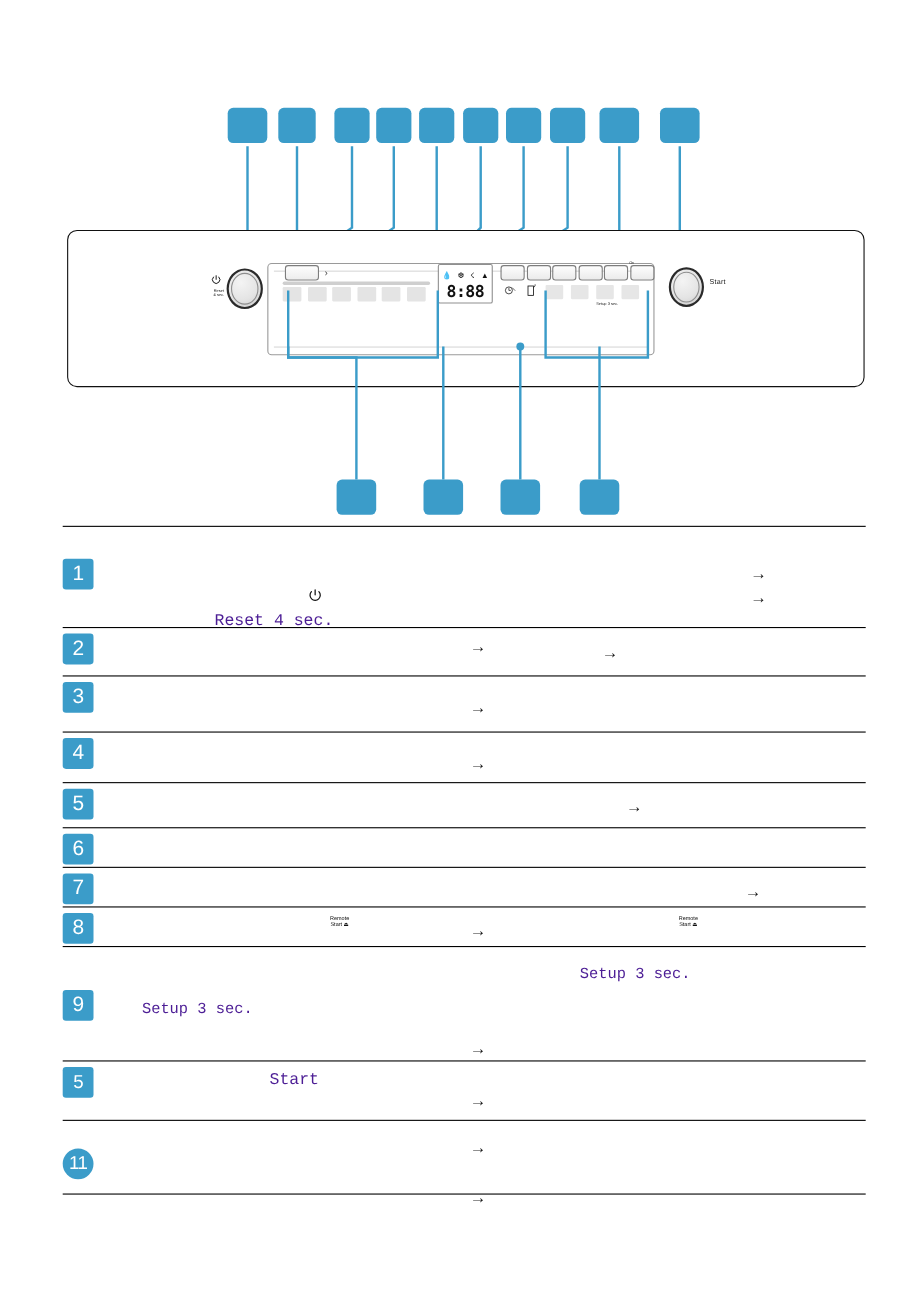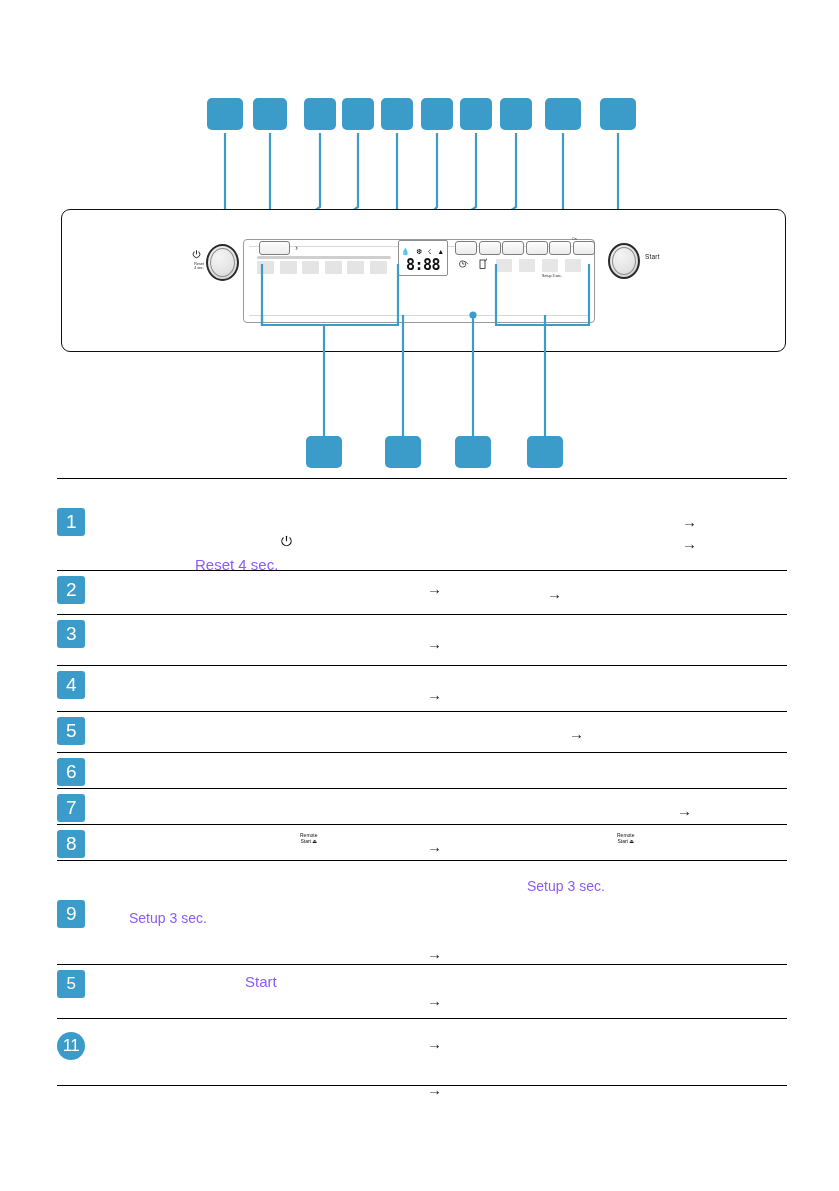--- a/index.html
+++ b/index.html
@@ -174,22 +174,23 @@
     letter-spacing:-0.5px;
   }
   .badge.wide{font-size:17px;}
   .cellarrow{
     position:absolute;
     font-size:15px;color:#1c1c1c;
     line-height:15px;
   }
   .celltext{
     position:absolute;
-    font-size:14px;color:#8b5cf6;
+    font-size:14px;color:#4c1d95;
     white-space:nowrap;
+    font-family:Liberation Mono, monospace;
   }
   .microlabel{
     position:absolute;
     font-size:5px;line-height:6px;
     color:#111;text-align:center;
     white-space:nowrap;
   }
   .powerglyph-row{
     position:absolute;width:15px;height:15px;
   }
@@ -364,18 +365,18 @@
       <div class="cellarrow" style="left: 370px; top: 361px; font-size: 15px;">→</div>
       <div class="microlabel" style="left: 243px; top: 354px;">Remote<br>Start ⏏</div>
       <div class="microlabel" style="left: 560px; top: 354px;">Remote<br>Start ⏏</div>
       <div class="badge" style="left: 0px; top: 422px;">9</div>
       <div class="celltext" style="left: 470px; top: 400px; font-size: 14px;">Setup 3 sec.</div>
       <div class="celltext" style="left: 72px; top: 432px; font-size: 14px;">Setup 3 sec.</div>
       <div class="cellarrow" style="left: 370px; top: 468px; font-size: 15px;">→</div>
       <div class="badge wide" style="left: 0px; top: 492px;">5</div>
       <div class="celltext" style="left: 188px; top: 495px; font-size: 15px;">Start</div>
       <div class="cellarrow" style="left: 370px; top: 515px; font-size: 15px;">→</div>
-      <div class="badge wide" style="left: 0px; top: 554px; border-radius: 14px;">11</div>
+      <div class="badge wide" style="left: 0px; top: 566px; border-radius: 14px;">11</div>
       <div class="cellarrow" style="left: 370px; top: 558px; font-size: 15px;">→</div>
       <div class="cellarrow" style="left: 370px; top: 604px; font-size: 15px;">→</div>
     </div>
 
 </div>
 
 </body></html>

